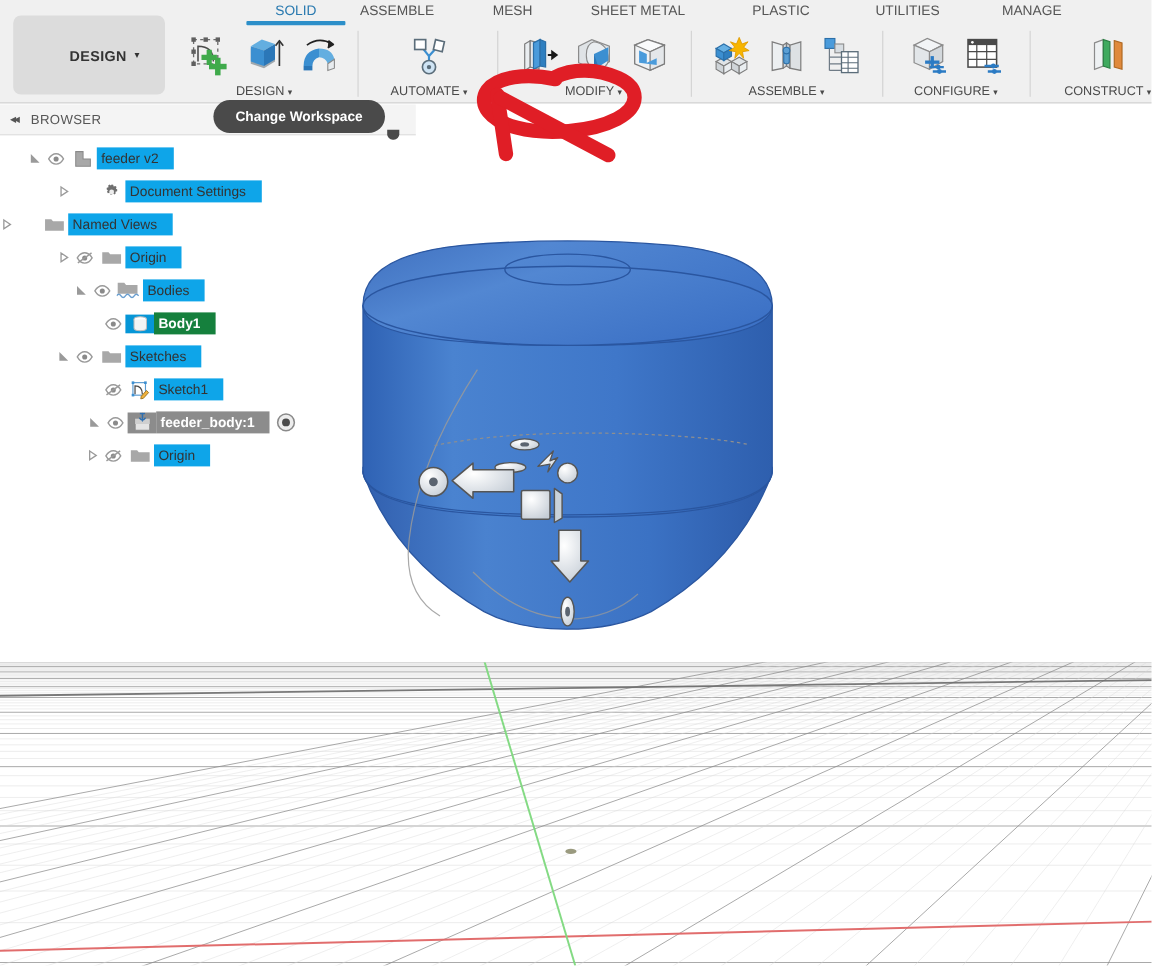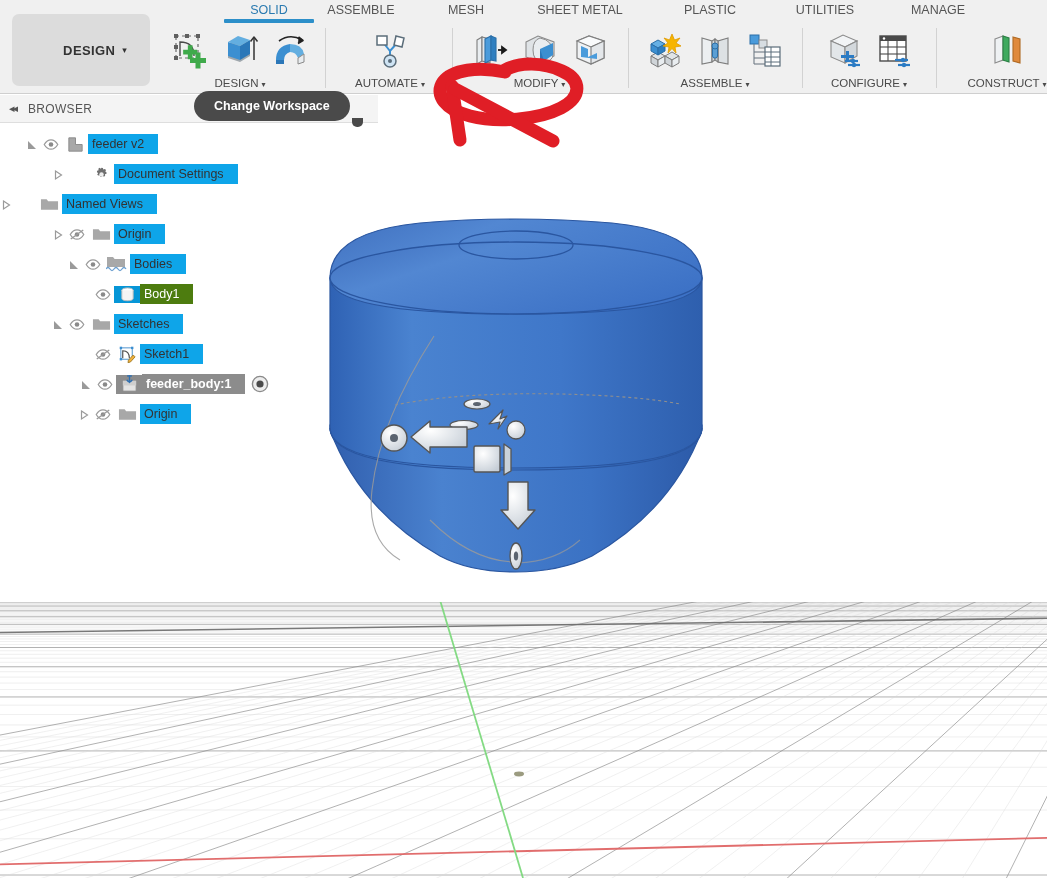--- a/index.html
+++ b/index.html
@@ -166,23 +166,23 @@
   .eye { width: 22px; flex: 0 0 22px; display:flex; align-items:center; justify-content:center; cursor:pointer; }
   .ticon { width: 26px; flex: 0 0 26px; display:flex; align-items:center; justify-content:center; }
   .tlabel {
     font-size: 12.5px;
     color: #333;
     background: #0ea5e9;
     padding: 3px 14px 3px 4px;
     white-space: nowrap;
   }
   .trow.selected .tlabel {
-    background: #4d7c0f;
+    background: #15803d;
     color: #ffffff;
-    font-weight: normal;
+    font-weight: bold;
   }
   .trow.selected .ticon { background: #0696d7; }
   .trow.activecomp .tlabel {
     background: #8c8c8c;
     color: #ffffff;
     font-weight: bold;
   }
   .trow.activecomp .ticon { background: #8c8c8c; }
   .active-dot { margin-left: 6px; display:flex; align-items:center; cursor:pointer; }
 

